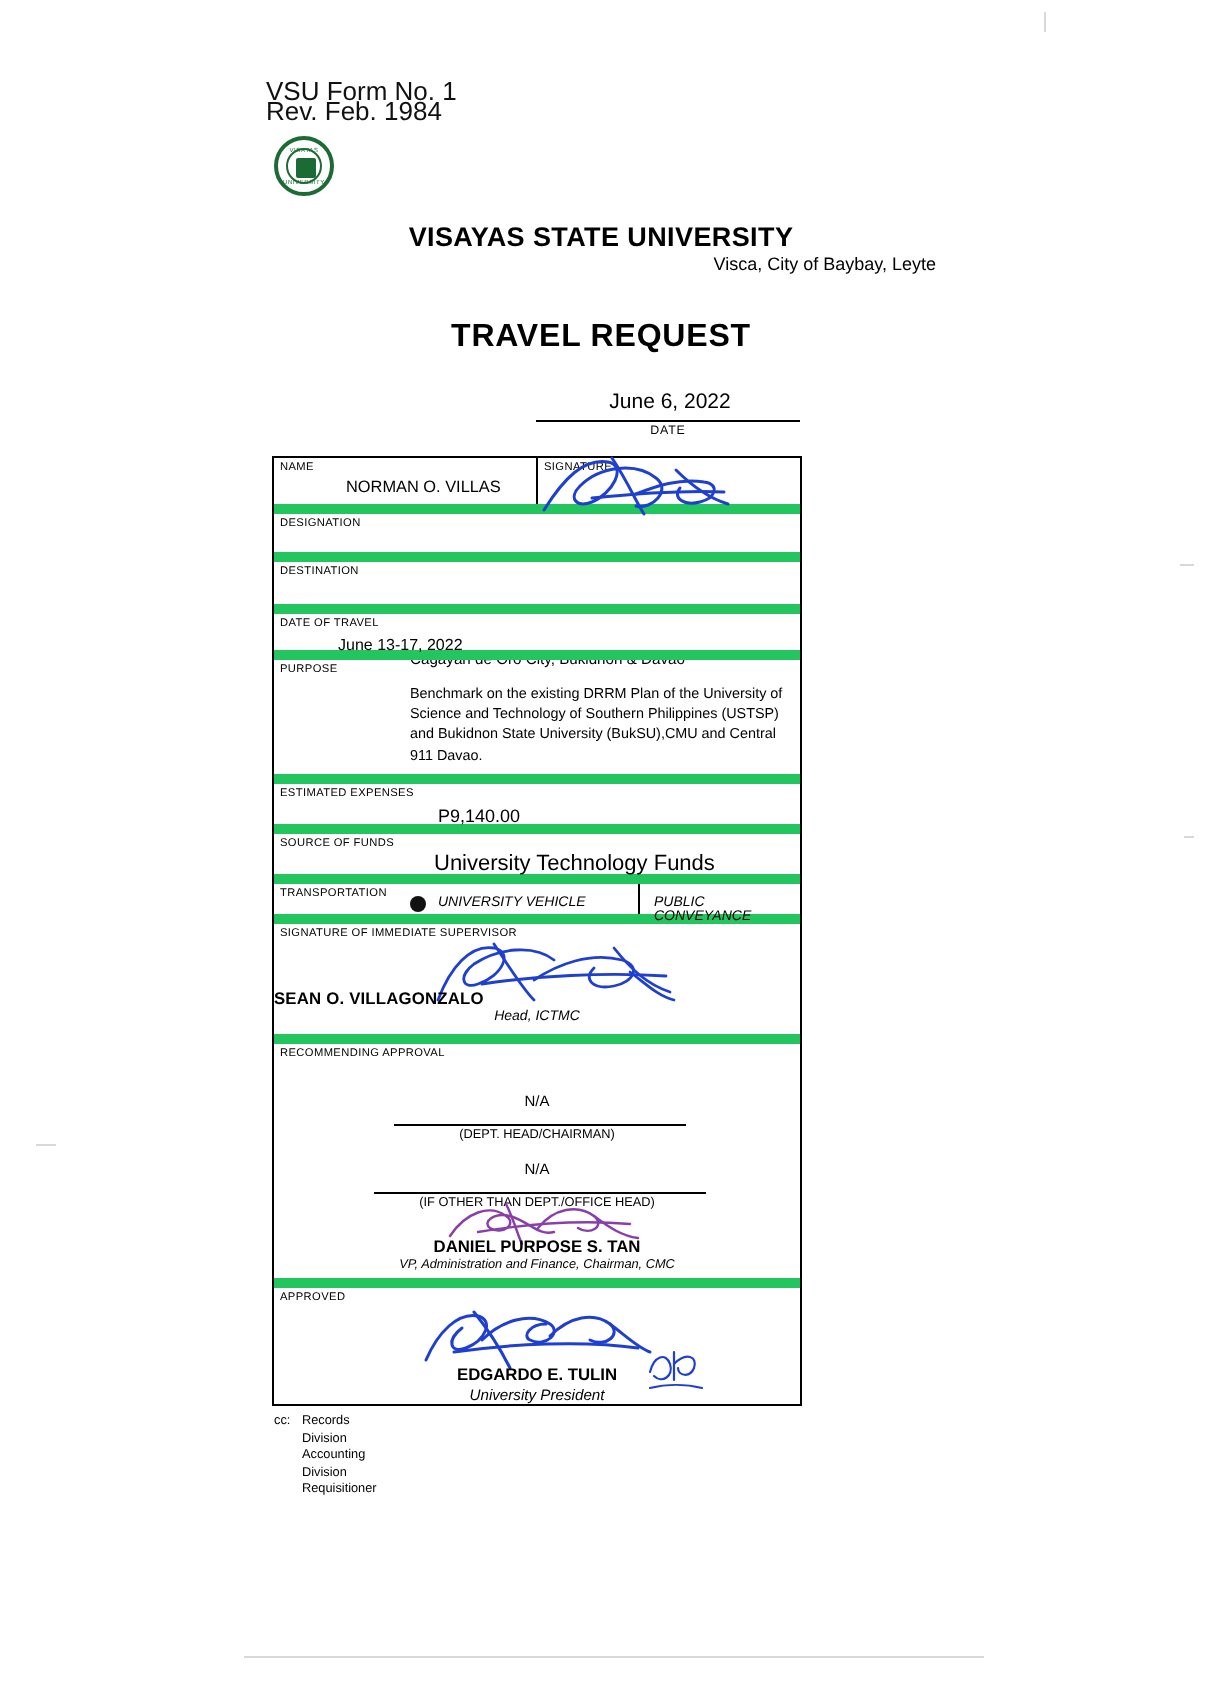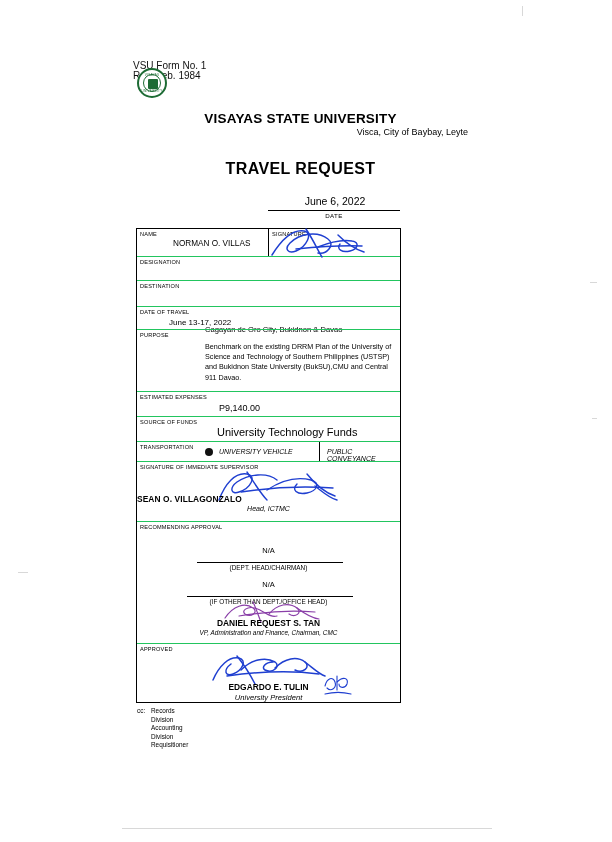--- a/index.html
+++ b/index.html
@@ -24,22 +24,22 @@
 
   .page {
     position: absolute;
     left: 0; top: 0;
     width: 612px; height: 842px;
   }
 
   .form-head {
     position: absolute;
     left: 133px;
-    top: 61px;
-    font-size: 10px;
+    top: 41px;
+    font-size: 13px;
     line-height: 10px;
     color: #111;
   }
 
   .seal {
     position: absolute;
     left: 137px;
     top: 68px;
     width: 30px;
     height: 30px;
@@ -132,21 +132,21 @@
   .tbl {
     position: absolute;
     left: 136px;
     top: 228px;
     width: 265px;
     border: 1px solid #000;
     box-sizing: border-box;
   }
   .row {
     position: relative;
-    border-bottom: 1px solid #22c55e;
+    border-bottom: 5px solid #22c55e;
     box-sizing: border-box;
   }
   .row:last-child { border-bottom: none; }
 
   .cap {
     font-size: 5.6px;
     letter-spacing: .2px;
     padding: 2px 0 0 3px;
     color: #000;
   }
@@ -383,21 +383,21 @@
       <div class="rec-cap2">(IF OTHER THAN DEPT./OFFICE HEAD)</div>
       <svg class="ink" style="left:82px;top:78px;width:110px;height:24px;" viewBox="0 0 110 24">
         <g fill="none" stroke="#8a3fa8" stroke-width="1.2" stroke-linecap="round">
           <path d="M6 18 C14 6, 26 2, 34 8 C40 12, 32 18, 26 14 C22 11, 28 6, 36 8 C46 11, 50 18, 58 16"></path>
           <path d="M50 14 C58 4, 70 2, 78 8 C84 13, 76 18, 70 14"></path>
           <path d="M34 2 C38 10, 40 18, 42 22"></path>
           <path d="M20 16 C44 12, 72 10, 96 12"></path>
           <path d="M78 8 C86 14, 92 18, 100 19"></path>
         </g>
       </svg>
-      <div class="rec-name">DANIEL REQUEST S. TAN</div>
+      <div class="rec-name">DANIEL PURPOSE S. TAN</div>
       <div class="rec-title">VP, Administration and Finance, Chairman, CMC</div>
     </div>
 
     <div class="row row-approved">
       <div class="cap">APPROVED</div>
       <svg class="ink" style="left:70px;top:6px;width:130px;height:38px;" viewBox="0 0 130 38">
         <g fill="none" stroke="#1f3fd0" stroke-width="1.5" stroke-linecap="round">
           <path d="M6 30 C12 16, 22 6, 32 8 C40 10, 36 20, 26 24 C18 27, 16 20, 24 14"></path>
           <path d="M34 20 C44 10, 58 6, 68 12 C74 16, 66 24, 58 20 C54 18, 58 12, 66 12"></path>
           <path d="M68 18 C78 8, 90 6, 98 12 C104 17, 96 24, 88 20"></path>

